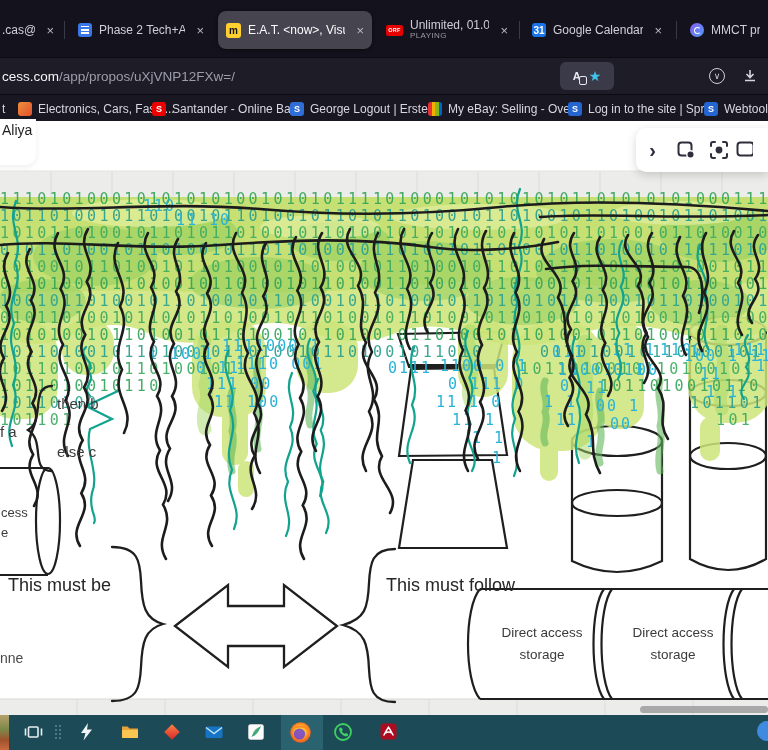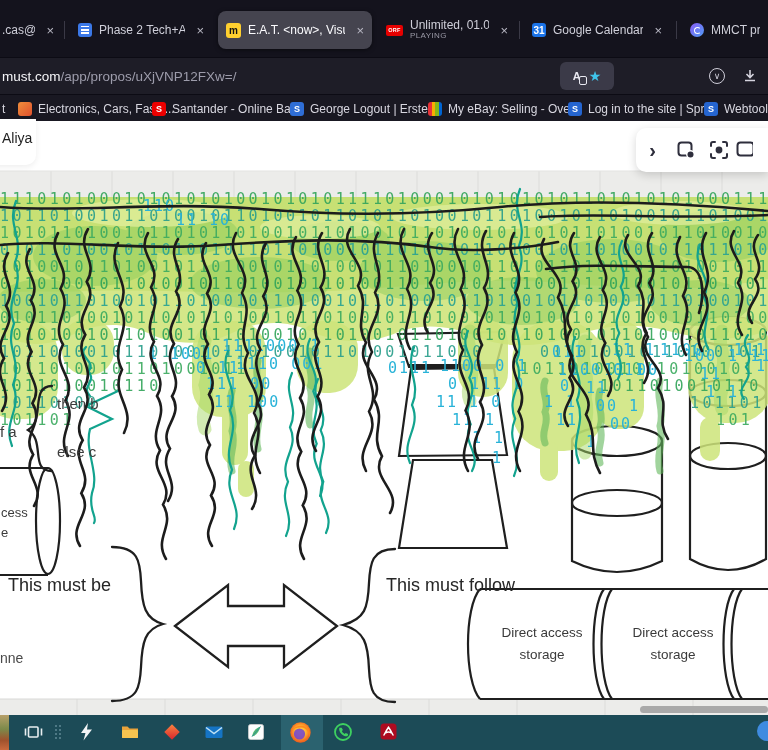--- a/index.html
+++ b/index.html
@@ -41,21 +41,21 @@
     font-size:9px;font-weight:bold;color:#fff;flex:0 0 auto;}
   .bm-bag{background:linear-gradient(135deg,#f08f3c,#e0512e);}
   .bm-san{background:#ec0000;}
   .bm-erste{background:#2f6ed6;}
   .bm-ebay{background:linear-gradient(90deg,#e53238 0 28%,#f5af02 28% 52%,#86b817 52% 76%,#0064d2 76%);}
   .bm-sblue{background:#2565d0;}
   
   .board{position:absolute;left:0;top:121px;width:768px;height:594px;background:#fff;}
   .board-name-panel{position:absolute;left:-8px;top:-2px;width:44px;height:46px;background:#fff;border-radius:0 0 10px 0;
     box-shadow:0 2px 6px rgba(0,0,0,.07);}
-  .board-name{position:absolute;left:2px;top:9px;font-size:14px;color:#1f1f1f;}
+  .board-name{position:absolute;left:2px;top:1px;font-size:14px;color:#1f1f1f;}
   .board-toolbar{position:absolute;right:0;top:7px;width:132px;height:44px;background:#fff;border-radius:10px 0 0 10px;
     box-shadow:0 3px 10px rgba(0,0,0,.16);display:flex;align-items:center;}
   .bt-ico{width:33px;display:flex;align-items:center;justify-content:center;color:#2e2e3c;}
   .chev{font-size:20px;font-weight:bold;line-height:1;}
   svg text{font-family:"Liberation Sans",sans-serif;}
   .brow{font-family:"DejaVu Sans Mono",monospace;font-size:15px;letter-spacing:3.4px;opacity:.92;}
   .cfrag{font-family:"DejaVu Sans Mono",monospace;font-size:15px;letter-spacing:2px;}
   .lbl{fill:#3c3c3c;}
   
   .taskbar{position:absolute;left:0;top:715px;width:768px;height:35px;background:#1c4b57;}
@@ -104,21 +104,21 @@
     </div>
     <div class="tabsep" style="left:676px;"></div>
     <div class="tab" style="left:682px;width:86px;">
       <span class="fav fav-mmct"></span>
       <span class="ttl">MMCT propos</span>
     </div>
   </div>
 
   <div class="navbar">
     <div class="urltext">
-      <span class="dom">must.com</span><span class="path">/app/propos/uXjVNP12FXw=/</span>
+      <span class="dom">cess.com</span><span class="path">/app/propos/uXjVNP12FXw=/</span>
     </div>
     <div class="chip">
       <span class="tr-icon">A</span>
       <span class="star">★</span>
     </div>
     <div class="pocket">∨</div>
     <div class="dl">
       <svg width="16" height="16">
           <path d="M8,2 V9 M4.5,6 L8,9.5 L11.5,6 M3,12.5 H13" stroke="#d5d4de" stroke-width="1.6" fill="none"></path>
         </svg>

